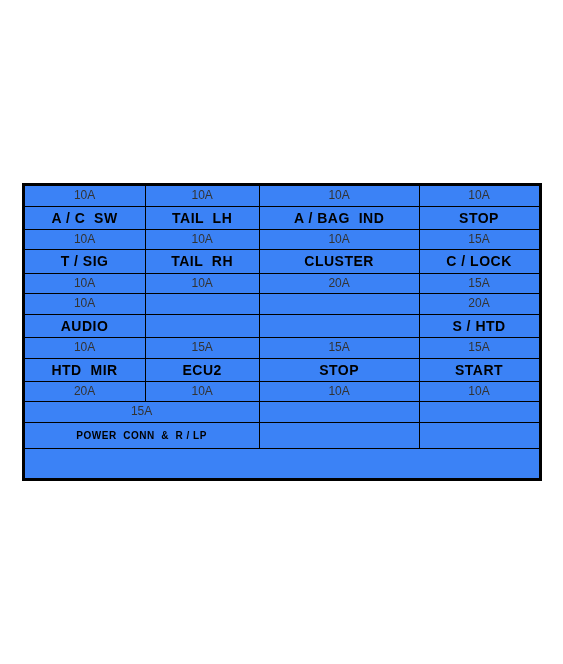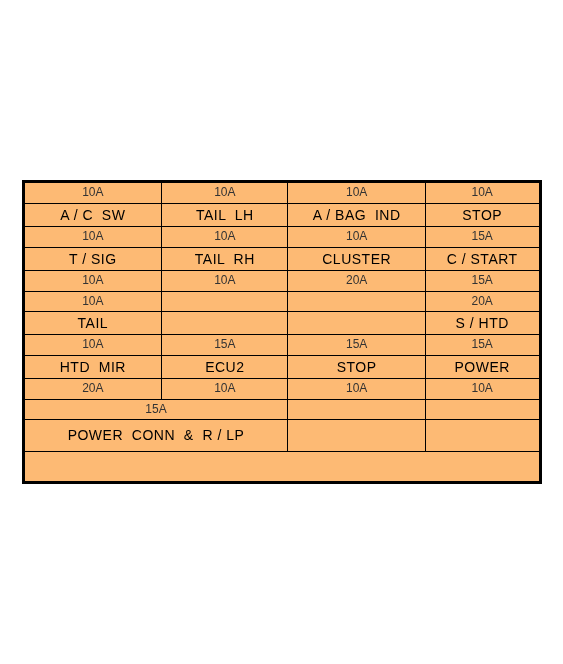--- a/index.html
+++ b/index.html
@@ -13,21 +13,21 @@
       display: flex;
       justify-content: center;
       align-items: center;
       min-height: 100vh;
       font-family: Arial, sans-serif;
     }
 
     .fuse-table-wrapper {
       width: 520px;
       border: 2px solid #000;
-      background: #fdba74;
+      background: #3b82f6;
       margin: 20px auto;
     }
 
     table {
       width: 100%;
       border-collapse: collapse;
     }
 
     td {
       border: 1px solid #000;
@@ -38,26 +38,26 @@
       line-height: 1.3;
     }
 
     .amperage {
       font-size: 12px;
       color: #333;
     }
 
     .label {
       font-size: 14px;
-      font-weight: normal;
+      font-weight: bold;
       letter-spacing: 0.5px;
     }
 
     .merged-label {
-      font-size: 14px;
+      font-size: 10px;
       text-align: center;
       padding: 6px 4px;
     }
 
     .empty {
       border: 1px solid #000;
     }
   </style>
 </head>
 <body>
@@ -84,57 +84,57 @@
       <td class="amperage">10A</td>
       <td class="amperage">10A</td>
       <td class="amperage">10A</td>
       <td class="amperage">15A</td>
     </tr>
 
     <tr>
       <td class="label">T / SIG</td>
       <td class="label">TAIL &nbsp;RH</td>
       <td class="label">CLUSTER</td>
-      <td class="label">C / START</td>
+      <td class="label">C / LOCK</td>
     </tr>
 
     <tr>
       <td class="amperage">10A</td>
       <td class="amperage">10A</td>
       <td class="amperage">20A</td>
       <td class="amperage">15A</td>
     </tr>
 
 
     <tr>
       <td class="amperage">10A</td>
       <td class="empty"></td>
       <td class="empty"></td>
       <td class="amperage">20A</td>
     </tr>
 
     <tr>
-      <td class="label">TAIL</td>
+      <td class="label">AUDIO</td>
       <td class="empty"></td>
       <td class="empty"></td>
       <td class="label">S / HTD</td>
     </tr>
 
     <tr>
       <td class="amperage">10A</td>
       <td class="amperage">15A</td>
       <td class="amperage">15A</td>
       <td class="amperage">15A</td>
     </tr>
 
     <tr>
       <td class="label">HTD &nbsp;MIR</td>
       <td class="label">ECU2</td>
       <td class="label">STOP</td>
-      <td class="label">POWER</td>
+      <td class="label">START</td>
     </tr>
 
     <tr>
       <td class="amperage">20A</td>
       <td class="amperage">10A</td>
       <td class="amperage">10A</td>
       <td class="amperage">10A</td>
     </tr>
 
 

